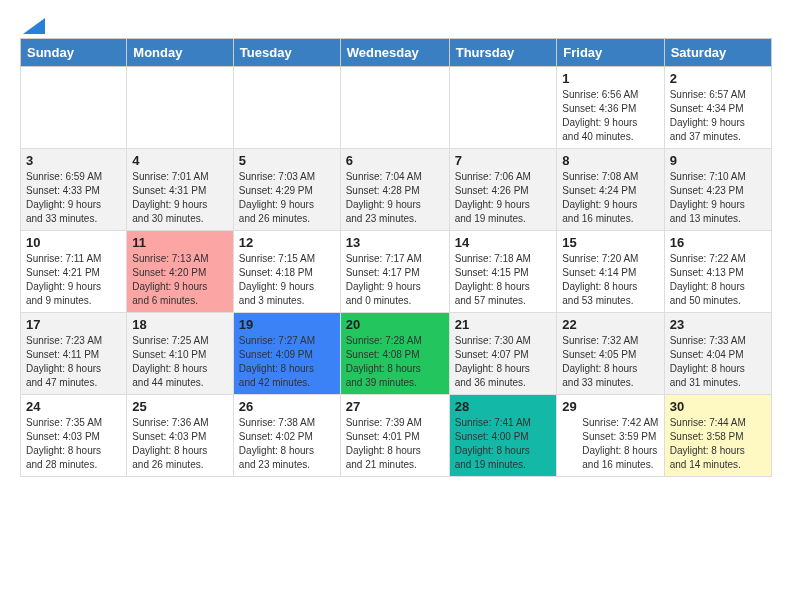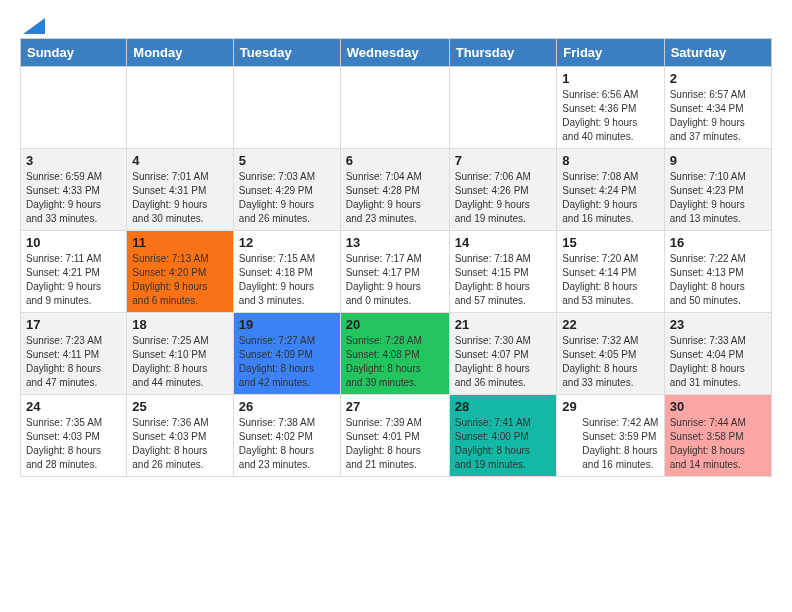--- a/index.html
+++ b/index.html
@@ -196,21 +196,21 @@
           </td>
         </tr>
         <tr>
           <td style="background: rgb(255, 255, 255);">
             <span class="day-number">10</span>
             <div class="day-info" style="white-space: pre-line;">Sunrise: 7:11 AM
 Sunset: 4:21 PM
 Daylight: 9 hours
 and 9 minutes.</div>
           </td>
-          <td style="background: #f97316;">
+          <td style="background: #fca5a5;">
             <span class="day-number">11</span>
             <div class="day-info" style="white-space: pre-line;">Sunrise: 7:13 AM
 Sunset: 4:20 PM
 Daylight: 9 hours
 and 6 minutes.</div>
           </td>
           <td style="background: rgb(255, 255, 255);">
             <span class="day-number">12</span>
             <div class="day-info" style="white-space: pre-line;">Sunrise: 7:15 AM
 Sunset: 4:18 PM
@@ -333,21 +333,21 @@
 Daylight: 8 hours
 and 19 minutes.</div>
           </td>
           <td style="background: rgb(255, 255, 255);">
             <span class="day-number">29</span>
             <div class="day-info" style="white-space: pre-line; margin-left: 20px;">Sunrise: 7:42 AM
 Sunset: 3:59 PM
 Daylight: 8 hours
 and 16 minutes.</div>
           </td>
-          <td style="background: #fca5a5;">
+          <td style="background: #fef9c3;">
             <span class="day-number">30</span>
             <div class="day-info" style="white-space: pre-line;">Sunrise: 7:44 AM
 Sunset: 3:58 PM
 Daylight: 8 hours
 and 14 minutes.</div>
           </td>
         </tr>
       </tbody>
   </table>
 </div>

